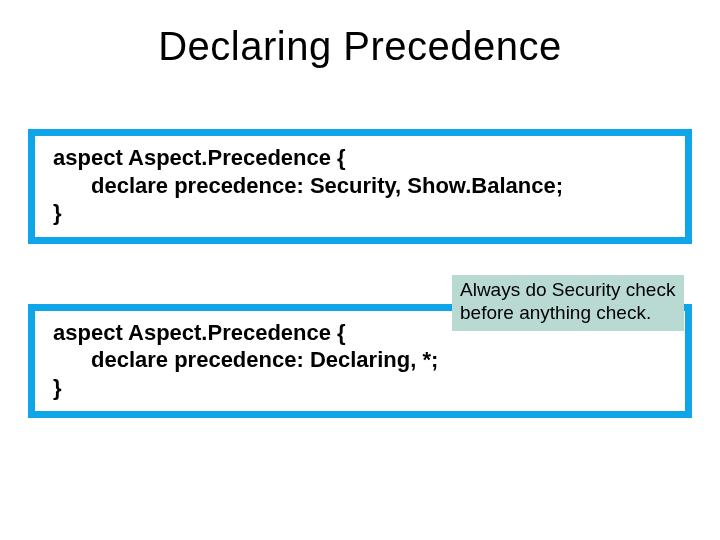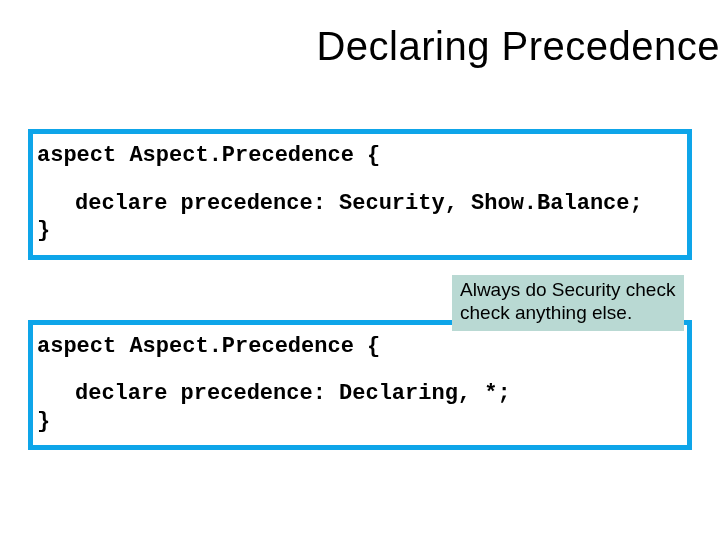--- a/index.html
+++ b/index.html
@@ -5,40 +5,39 @@
   * { margin: 0; padding: 0; box-sizing: border-box; }
   body {
     width: 720px;
     height: 540px;
     background: #ffffff;
     font-family: Arial, Helvetica, sans-serif;
     position: relative;
     overflow: hidden;
   }
   .title {
-    text-align: right;
+    text-align: center;
     font-size: 40px;
     font-weight: 400;
     color: #000;
     padding-top: 24px;
     padding-bottom: 20px;
     letter-spacing: 0.5px;
   }
   .code-box {
-    border: 5px solid #0ea5e9;
+    border: 7px solid #0ea5e9;
     margin: 0 28px;
-    padding: 8px 10px 10px 4px;
+    padding: 8px 10px 10px 18px;
     font-size: 22px;
     font-weight: 700;
     color: #000;
     line-height: 1.25;
     background: #fff;
-    font-family: Liberation Mono, monospace;
   }
-  .code-box .indent { padding-left: 38px; margin-top: 20px; }
+  .code-box .indent { padding-left: 38px; }
   .box1 { margin-top: 40px; }
   .box2 { margin-top: 60px; position: relative; }
   .callout {
     position: absolute;
     top: 275px;
     left: 452px;
     width: 232px;
     background: #b9d9d3;
     padding: 4px 8px 6px 8px;
     font-size: 19px;
@@ -58,13 +57,13 @@
   <div class="indent">declare precedence: Security, Show.Balance;</div>
   <div>}</div>
 </div>
 
 <div class="code-box box2">
   <div>aspect Aspect.Precedence {</div>
   <div class="indent">declare precedence: Declaring, *;</div>
   <div>}</div>
 </div>
 
-<div class="callout">Always do Security check check anything else.</div>
+<div class="callout">Always do Security check before anything check.</div>
 
 </body></html>

